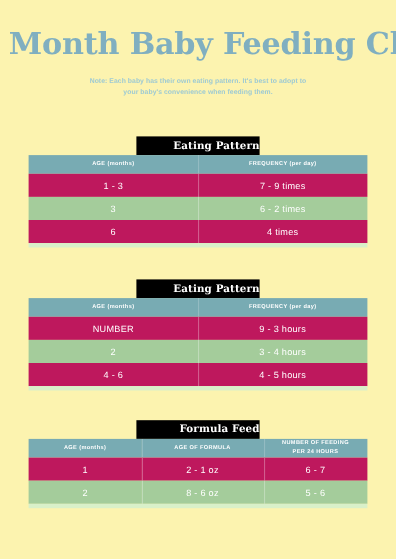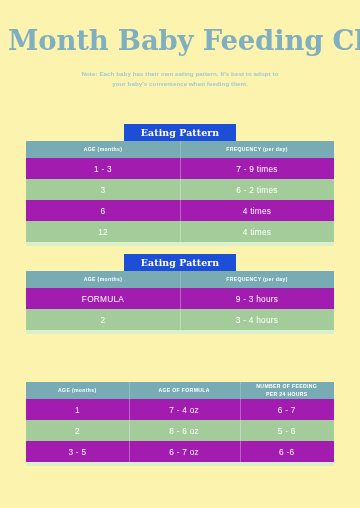--- a/index.html
+++ b/index.html
@@ -55,25 +55,25 @@
     position: absolute;
     left: 26px;
     width: 308px;
   }
   .table-block.t1 { top: 124px; }
   .table-block.t2 { top: 254px; }
   .table-block.t3 { top: 382px; }
 
   .tab-banner {
     height: 17px;
-    background: #1d4ed8;
+    background: #000000;
     margin: 0 auto;
     display: flex;
     align-items: center;
-    justify-content: center;
+    justify-content: flex-end;
   }
   .tab-banner.w1 { width: 112px; }
   .tab-banner.w3 { width: 112px; }
   .tab-title {
     font-family: "DejaVu Serif", "Liberation Serif", serif;
     font-weight: bold;
     font-size: 9.4px;
     color: #FFFFFF;
     letter-spacing: 0.1px;
     white-space: nowrap;
@@ -101,21 +101,21 @@
     color: #FFFFFF;
     font-size: 8.3px;
     font-weight: normal;
     letter-spacing: 0.25px;
     height: 21px;
     padding: 0;
     text-align: center;
     vertical-align: middle;
     white-space: nowrap;
   }
-  table.feed tr.row-a td { background: #a21caf; }
+  table.feed tr.row-a td { background: #be185d; }
   table.feed tr.row-b td { background: #A4CC9B; }
 
   
   table.feed tbody td + td { box-shadow: inset 1px 0 0 rgba(255,255,255,0.30); }
   table.feed thead th + th { box-shadow: inset 1px 0 0 rgba(255,255,255,0.20); }
 
   
   .table-foot {
     height: 4px;
     background: #D9F0C9;
@@ -148,77 +148,75 @@
           <td>7 - 9 times</td>
         </tr>
         <tr class="row-b">
           <td>3</td>
           <td>6 - 2 times</td>
         </tr>
         <tr class="row-a">
           <td>6</td>
           <td>4 times</td>
         </tr>
-        <tr class="row-b">
-          <td>12</td>
-          <td>4 times</td>
-        </tr>
       </tbody>
     </table>
     <div class="table-foot"></div>
   </div>
 
   <div class="table-block t2">
     <div class="tab-banner w1">
       <span class="tab-title">Eating Pattern</span>
     </div>
     <table class="feed">
       <thead>
         <tr>
           <th style="width:50%">AGE (months)</th>
           <th style="width:50%">FREQUENCY (per day)</th>
         </tr>
       </thead>
       <tbody>
         <tr class="row-a">
-          <td>FORMULA</td>
+          <td>NUMBER</td>
           <td>9 - 3 hours</td>
         </tr>
         <tr class="row-b">
           <td>2</td>
           <td>3 - 4 hours</td>
         </tr>
+        <tr class="row-a">
+          <td>4 - 6</td>
+          <td>4 - 5 hours</td>
+        </tr>
       </tbody>
     </table>
     <div class="table-foot"></div>
   </div>
 
   <div class="table-block t3">
+    <div class="tab-banner w3">
+      <span class="tab-title">Formula Feed</span>
+    </div>
     <table class="feed">
       <thead>
         <tr>
           <th style="width:33.33%">AGE (months)</th>
           <th style="width:36%">AGE OF FORMULA</th>
           <th style="width:30.67%"><span>NUMBER OF FEEDING</span><span class="hdr-sub">PER 24 HOURS</span></th>
         </tr>
       </thead>
       <tbody>
         <tr class="row-a">
           <td>1</td>
-          <td>7 - 4 oz</td>
+          <td>2 - 1 oz</td>
           <td>6 - 7</td>
         </tr>
         <tr class="row-b">
           <td>2</td>
           <td>8 - 6 oz</td>
           <td>5 - 6</td>
         </tr>
-        <tr class="row-a">
-          <td>3 - 5</td>
-          <td>6 - 7 oz</td>
-          <td>6 -6</td>
-        </tr>
       </tbody>
     </table>
     <div class="table-foot"></div>
   </div>
 
 </div>
 
 </body></html>

